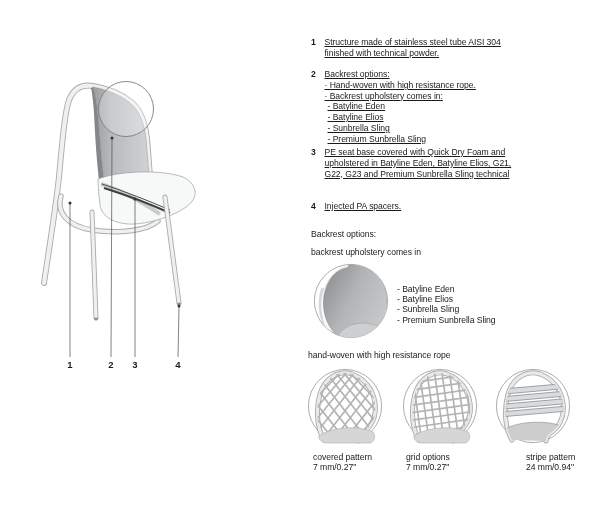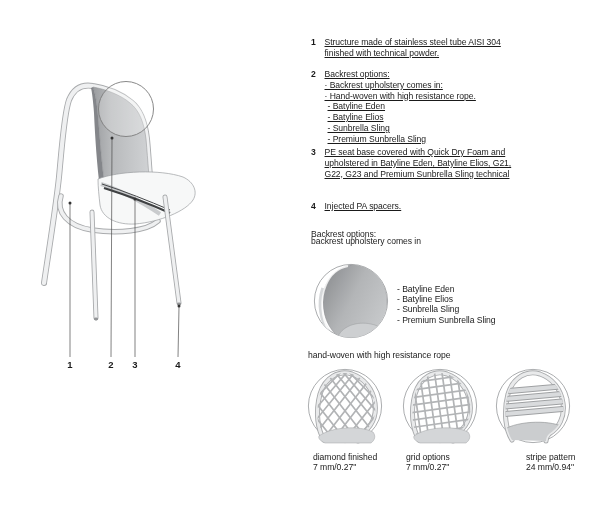--- a/index.html
+++ b/index.html
@@ -94,22 +94,22 @@
     <div class="lines">
       <div>Structure made of stainless steel tube AISI 304</div>
       <div>finished with technical powder.</div>
     </div>
   </div>
 
   <div class="spec" style="left:311px;top:69px">
     <div class="num">2</div>
     <div class="lines">
       <div>Backrest options:</div>
+      <div>· Hand-woven with high resistance rope.</div>
       <div>· Backrest upholstery comes in:</div>
-      <div>· Hand-woven with high resistance rope.</div>
       <div class="ind">- Batyline Eden</div>
       <div class="ind">- Batyline Elios</div>
       <div class="ind">- Sunbrella Sling</div>
       <div class="ind">- Premium Sunbrella Sling</div>
     </div>
   </div>
 
   <div class="spec" style="left:311px;top:147px">
     <div class="num">3</div>
     <div class="lines">
@@ -120,21 +120,21 @@
   </div>
 
   <div class="spec" style="left:311px;top:201px">
     <div class="num">4</div>
     <div class="lines">
       <div>Injected PA spacers.</div>
     </div>
   </div>
 
   <div class="txt heading" style="left:311px;top:229px">Backrest options:</div>
-  <div class="txt heading" style="left:311px;top:236px">backrest upholstery comes in</div>
+  <div class="txt heading" style="left:311px;top:247px">backrest upholstery comes in</div>
 
   <svg style="left:313px;top:263px" width="76" height="76" viewBox="0 0 76 76">
     <defs>
       <clipPath id="clipB">
           <circle cx="38" cy="38" r="36.4"></circle>
         </clipPath>
       <linearGradient id="gb" x1="0" y1="0.2" x2="1" y2="0.8">
         <stop offset="0" stop-color="#8d8f92"></stop>
         <stop offset="0.45" stop-color="#b3b5b7"></stop>
         <stop offset="1" stop-color="#c9cbcd"></stop>
@@ -239,21 +239,21 @@
         <line x1="10" y1="36" x2="67" y2="36" stroke="#d9dbdd" stroke-width="4" stroke-linecap="round"></line>
         <line x1="10" y1="43.5" x2="67" y2="43.5" stroke="#9fa1a3" stroke-width="6" stroke-linecap="round"></line>
         <line x1="10" y1="43.5" x2="67" y2="43.5" stroke="#d9dbdd" stroke-width="4" stroke-linecap="round"></line>
       </g>
       <path d="M 8,62 C 24,52 58,52 70,60 L 70,76 L 8,76 Z" fill="#cbcdcf"></path>
       <path d="M 8,62 C 24,52 58,52 70,60" fill="none" stroke="#97999b" stroke-width="0.7"></path>
     </g>
   </svg>
 
   <div class="txt" style="left:313px;top:452px">
-    <div class="plabel">diamond finished</div>
+    <div class="plabel">covered pattern</div>
     <div class="plabel">7 mm/0.27"</div>
   </div>
   <div class="txt" style="left:406px;top:452px">
     <div class="plabel">grid options</div>
     <div class="plabel">7 mm/0.27"</div>
   </div>
   <div class="txt" style="left:526px;top:452px">
     <div class="plabel">stripe pattern</div>
     <div class="plabel">24 mm/0.94"</div>
   </div>

